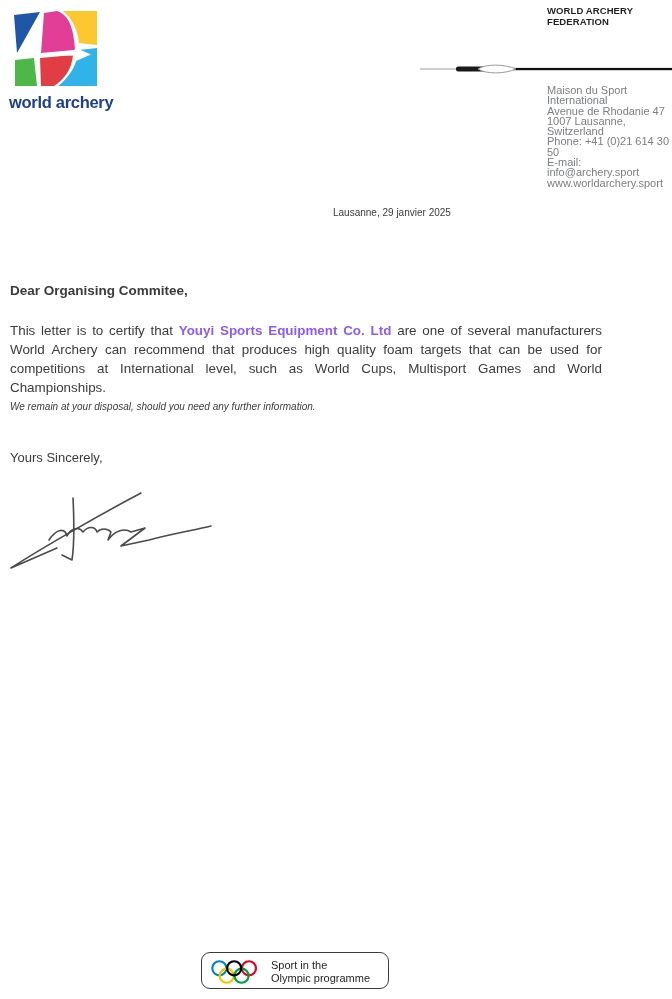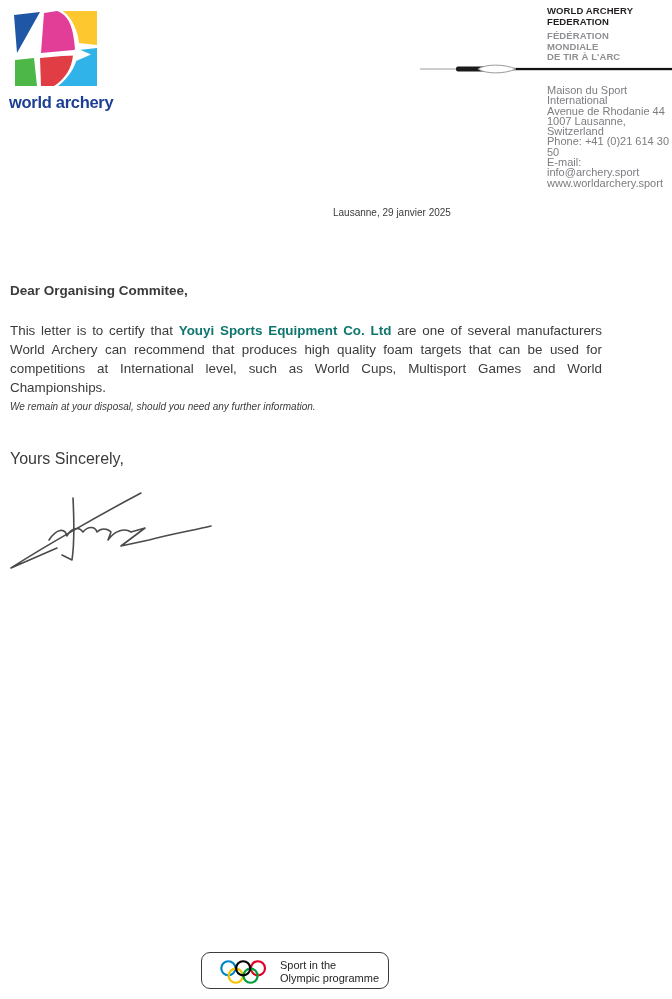--- a/index.html
+++ b/index.html
@@ -16,29 +16,29 @@
   }
   .hdr-right{left:547px;top:6px;width:122px;}
   .org-en{font-size:9.5px;font-weight:bold;line-height:10.5px;color:#231f20;letter-spacing:0.1px;}
   .org-fr{font-size:9.5px;font-weight:bold;line-height:10.5px;color:#8e9093;margin-top:4px;letter-spacing:0.1px;}
   .address{left:547px;top:85px;width:125px;font-size:11px;line-height:10.3px;color:#7b7d80;}
 
   
   .dateline{left:333px;top:207px;font-size:10px;color:#3b3b3b;}
   .salutation{left:10px;top:283px;font-size:13.5px;font-weight:bold;}
   .para1{left:10px;top:321px;width:592px;font-size:13.4px;line-height:19px;text-align:justify;}
-  .para1 b{color:#0f766e;}
+  .para1 b{color:#8b5cf6;}
   .para2{left:10px;top:401px;font-size:10px;font-style:italic;}
-  .closing{left:10px;top:450px;font-size:16px;}
+  .closing{left:10px;top:450px;font-size:13px;}
   .signer{left:10px;top:588px;font-size:13.5px;line-height:19px;}
 
   
   .badge{
     left:201px;top:952px;width:188px;height:37px;border:1.2px solid #3c3c3c;border-radius:9px;
-    box-sizing:border-box;display:flex;align-items:center;gap:10px;padding:2px 0 0 9px;justify-content:center;
+    box-sizing:border-box;display:flex;align-items:center;gap:10px;padding:2px 0 0 9px;
   }
   .badge-text{font-size:11px;line-height:13px;color:#1f1f1f;}
 </style>
 </head>
 <body>
 
 <div class="page">
 
   <div class="abs" style="left:10px;top:9px;width:90px;height:80px;">
     <svg width="90" height="80" viewBox="0 0 90 80">
@@ -52,39 +52,34 @@
       <rect x="2" y="44.2" width="64" height="2.4" fill="#ffffff"></rect>
     </svg>
   </div>
   <div class="abs wordmark">world archery</div>
 
   <div class="abs hdr-right">
     <div class="org-en">
       <div>WORLD ARCHERY</div>
       <div>FEDERATION</div>
     </div>
-    <div class="org-fr">
-      <div>FÉDÉRATION</div>
-      <div>MONDIALE</div>
-      <div>DE TIR À L'ARC</div>
-    </div>
   </div>
 
   <div class="abs" style="left:420px;top:61px;width:252px;height:12px;">
     <svg width="252" height="12" viewBox="0 0 252 12">
       <rect x="0" y="5.1" width="44" height="1.8" fill="#c8c8c8"></rect>
       <rect x="36" y="3.6" width="30" height="4.8" rx="2" fill="#1a1a1a"></rect>
       <rect x="92" y="4.9" width="160" height="2.3" fill="#111111"></rect>
       <path d="M58,6 C66,0.8 84,0.8 96,6 C84,11.2 66,11.2 58,6 Z" fill="#ffffff" stroke="#8f8f8f" stroke-width="0.9"></path>
     </svg>
   </div>
 
   <div class="abs address">
     <div>Maison du Sport International</div>
-    <div>Avenue de Rhodanie 44</div>
+    <div>Avenue de Rhodanie 47</div>
     <div>1007 Lausanne, Switzerland</div>
     <div>Phone: +41 (0)21 614 30 50</div>
     <div>E-mail: info@archery.sport</div>
     <div>www.worldarchery.sport</div>
   </div>
 
   <div class="abs dateline">Lausanne, 29 janvier 2025</div>
 
   <div class="abs salutation">Dear Organising Commitee,</div>
 

